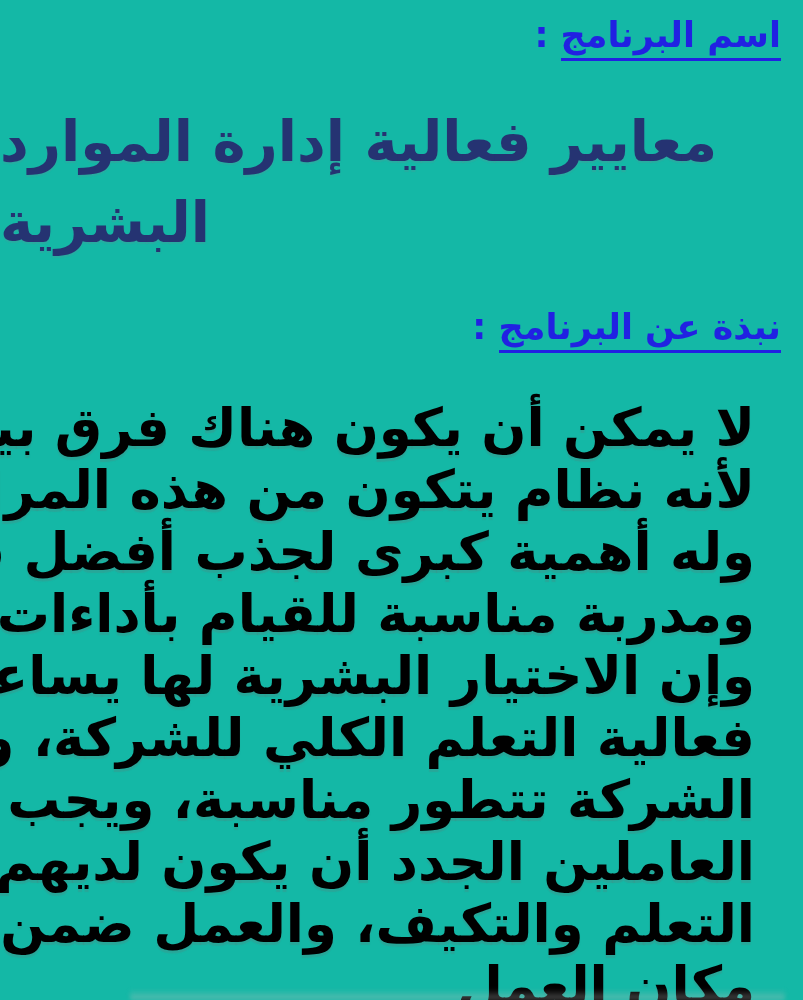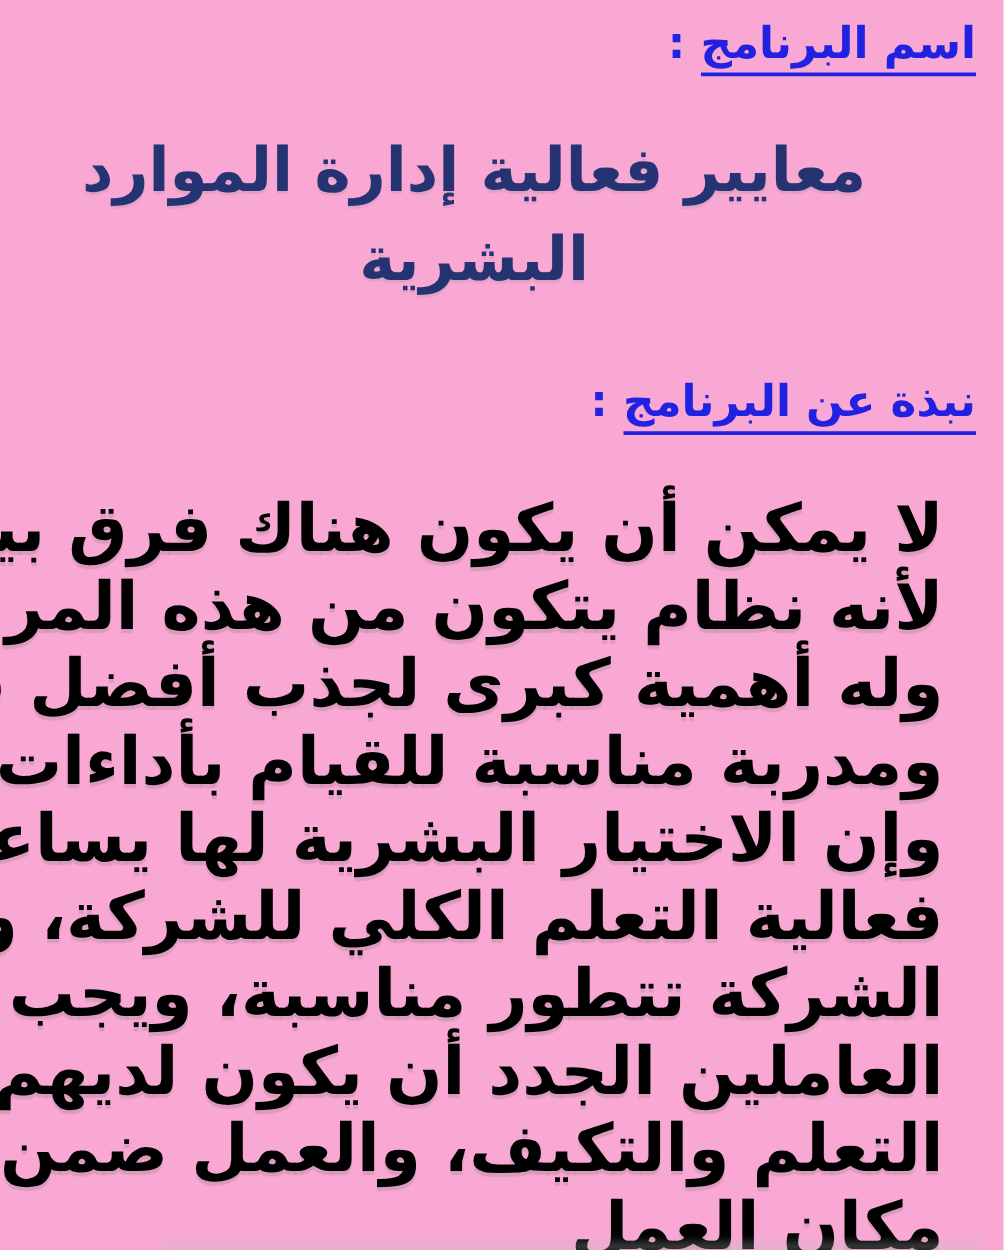--- a/index.html
+++ b/index.html
@@ -4,21 +4,21 @@
 <style>
   html, body {
     margin: 0;
     padding: 0;
     background: #ffffff;
   }
   .page {
     position: relative;
     width: 803px;
     height: 1000px;
-    background: #f9a8d4;
+    background: #14b8a6;
     overflow: hidden;
     direction: rtl;
     font-family: "DejaVu Sans", sans-serif;
   }
   .heading-blue {
     color: #2121E2;
     font-weight: bold;
     font-size: 35px;
     line-height: 1.35;
     text-align: right;
@@ -28,28 +28,28 @@
     border-bottom: 3px solid #2121E2;
     padding-bottom: 3px;
   }
   .section-name {
     padding-top: 12px;
   }
   .program-title {
     margin-top: 42px;
     color: #253372;
     font-weight: bold;
-    font-size: 49px;
+    font-size: 56px;
     line-height: 1.45;
-    text-align: center;
+    text-align: left;
     padding-right: 44px;
     text-shadow: 0 2px 1px rgba(130,130,140,0.18);
   }
   .section-about {
-    margin-top: 56px;
+    margin-top: 40px;
   }
   .body-text {
     margin-top: 46px;
   }
   .body-line {
     color: #000000;
     font-weight: bold;
     font-size: 53px;
     line-height: 62px;
     text-align: right;

